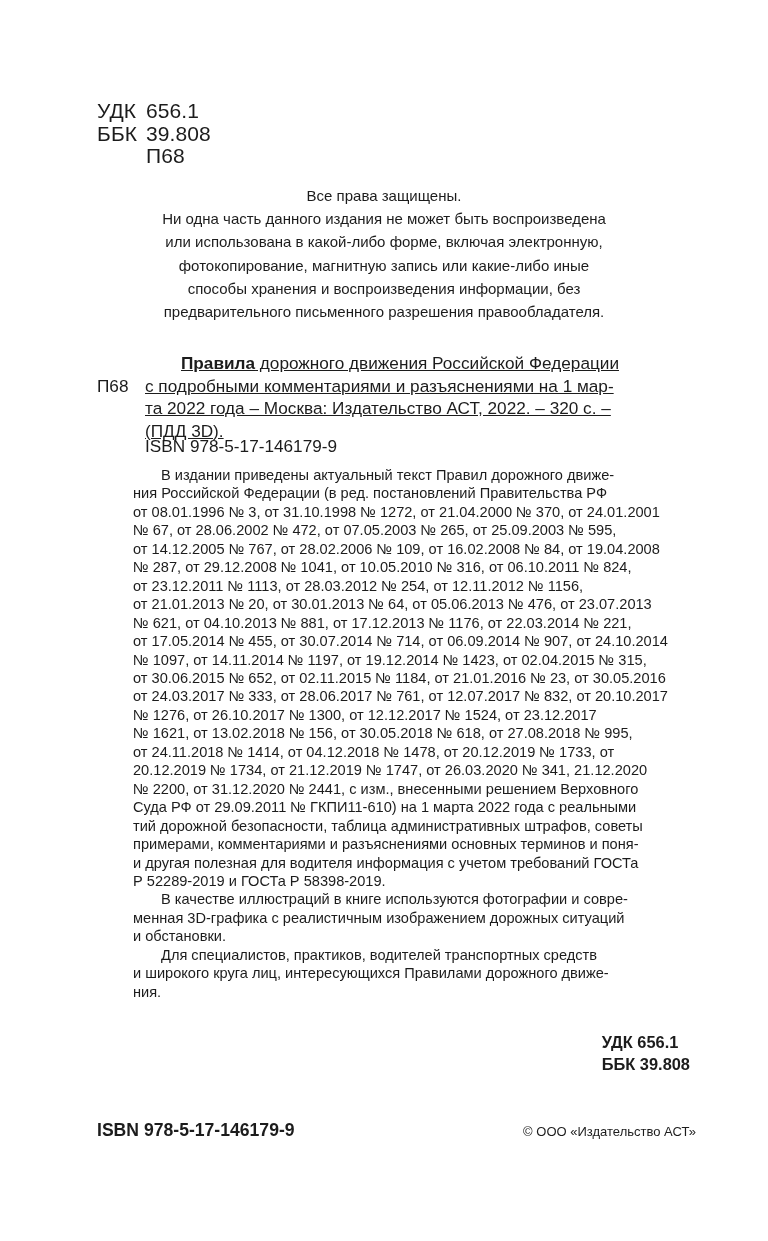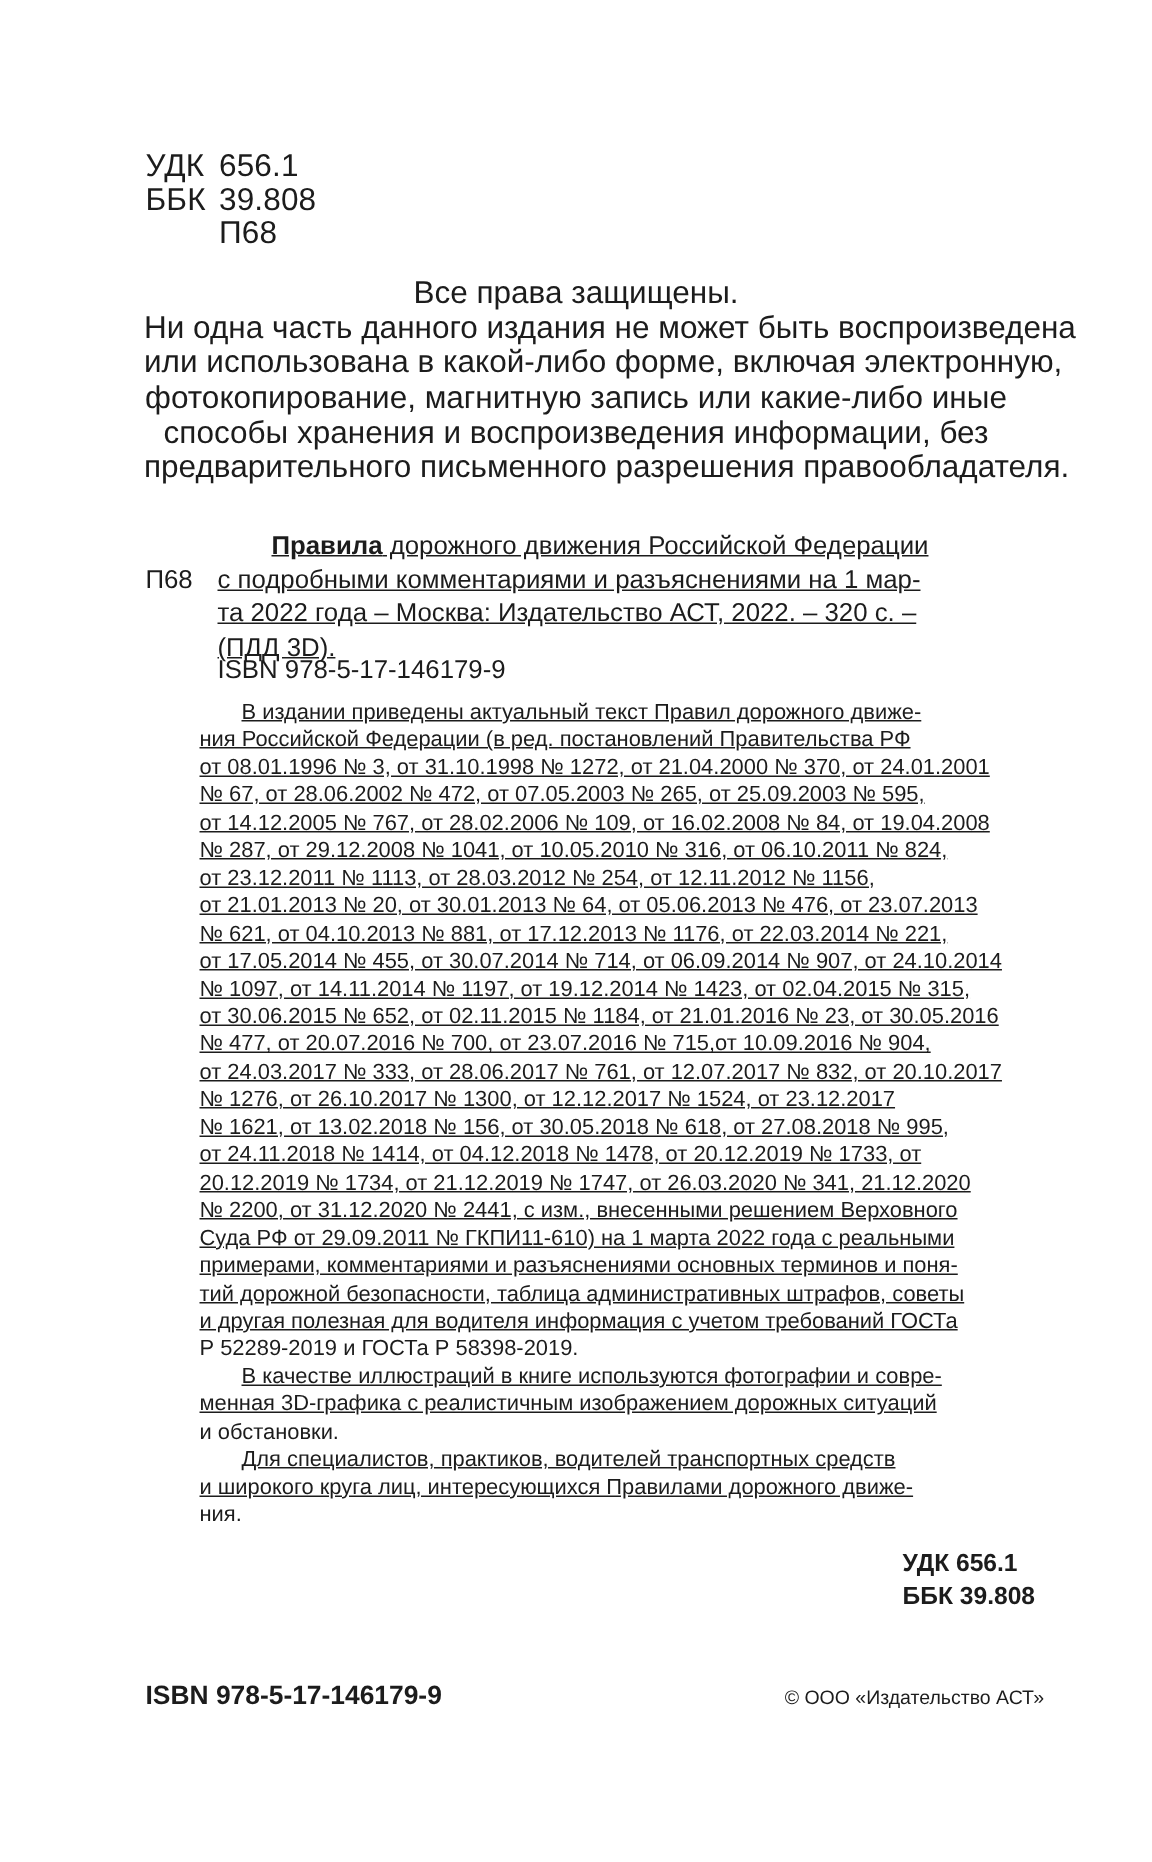--- a/index.html
+++ b/index.html
@@ -41,21 +41,21 @@
     white-space: nowrap;
   }
 
   
   .rights {
     position: absolute;
     left: 96px;
     top: 184px;
     width: 576px;
     text-align: center;
-    font-size: 21px;
+    font-size: 15px;
     line-height: 23.2px;
   }
   .rights div {
     white-space: nowrap;
   }
 
   
   .biblio {
     position: absolute;
     left: 97px;
@@ -111,21 +111,20 @@
     white-space: nowrap;
   }
   .annotation .jline.indent {
     padding-left: 28px;
   }
   .annotation .jline.last {
     display: block;
   }
   .annotation .nowrap {
     white-space: nowrap;
-    text-decoration: underline;
   }
 
   
   .class-bottom {
     position: absolute;
     right: 78px;
     top: 1032px;
     text-align: left;
     font-size: 16.4px;
     line-height: 21.5px;
@@ -227,23 +226,20 @@
       <span class="jline">
           <span class="nowrap">от 17.05.2014 № 455, от 30.07.2014 № 714, от 06.09.2014 № 907, от 24.10.2014</span>
         </span>
       <span class="jline">
           <span class="nowrap">№  1097,  от  14.11.2014  №  1197,  от  19.12.2014  №  1423,  от  02.04.2015  №  315,</span>
         </span>
       <span class="jline">
           <span class="nowrap">от 30.06.2015 № 652, от 02.11.2015 № 1184, от 21.01.2016 № 23, от 30.05.2016</span>
         </span>
       <span class="jline">
-          <span class="nowrap">№  477,  от  20.07.2016  №  700,  от  23.07.2016  №  715,от  10.09.2016  №  904,</span>
-        </span>
-      <span class="jline">
           <span class="nowrap">от 24.03.2017 № 333, от 28.06.2017 № 761, от 12.07.2017 № 832, от 20.10.2017</span>
         </span>
       <span class="jline">
           <span class="nowrap">№   1276,   от   26.10.2017   №   1300,   от   12.12.2017   №   1524,   от   23.12.2017</span>
         </span>
       <span class="jline">
           <span class="nowrap">№  1621,  от  13.02.2018  №  156,  от  30.05.2018  №  618,  от  27.08.2018  №  995,</span>
         </span>
       <span class="jline">
           <span class="nowrap">от  24.11.2018  №  1414,  от  04.12.2018  №  1478,  от  20.12.2019  №  1733,  от</span>
@@ -251,24 +247,24 @@
       <span class="jline">
           <span class="nowrap">20.12.2019 № 1734, от 21.12.2019 № 1747, от 26.03.2020 № 341, 21.12.2020</span>
         </span>
       <span class="jline">
           <span class="nowrap">№  2200,  от  31.12.2020  №  2441,  с  изм.,  внесенными  решением  Верховного</span>
         </span>
       <span class="jline">
           <span class="nowrap">Суда РФ от 29.09.2011 № ГКПИ11-610)  на 1 марта 2022 года с реальными</span>
         </span>
       <span class="jline">
+          <span class="nowrap">тий дорожной безопасности, таблица административных штрафов, советы</span>
+        </span>
+      <span class="jline">
           <span class="nowrap">примерами,  комментариями  и  разъяснениями  основных  терминов  и  поня-</span>
-        </span>
-      <span class="jline">
-          <span class="nowrap">тий дорожной безопасности, таблица административных штрафов, советы</span>
         </span>
       <span class="jline">
           <span class="nowrap">и  другая  полезная  для  водителя  информация  с  учетом  требований  ГОСТа</span>
         </span>
       <span class="jline last">Р 52289-2019 и ГОСТа Р 58398-2019.</span>
     </p>
     <p>
       <span class="jline indent">
           <span class="nowrap">В качестве иллюстраций в книге используются фотографии и совре-</span>
         </span>

